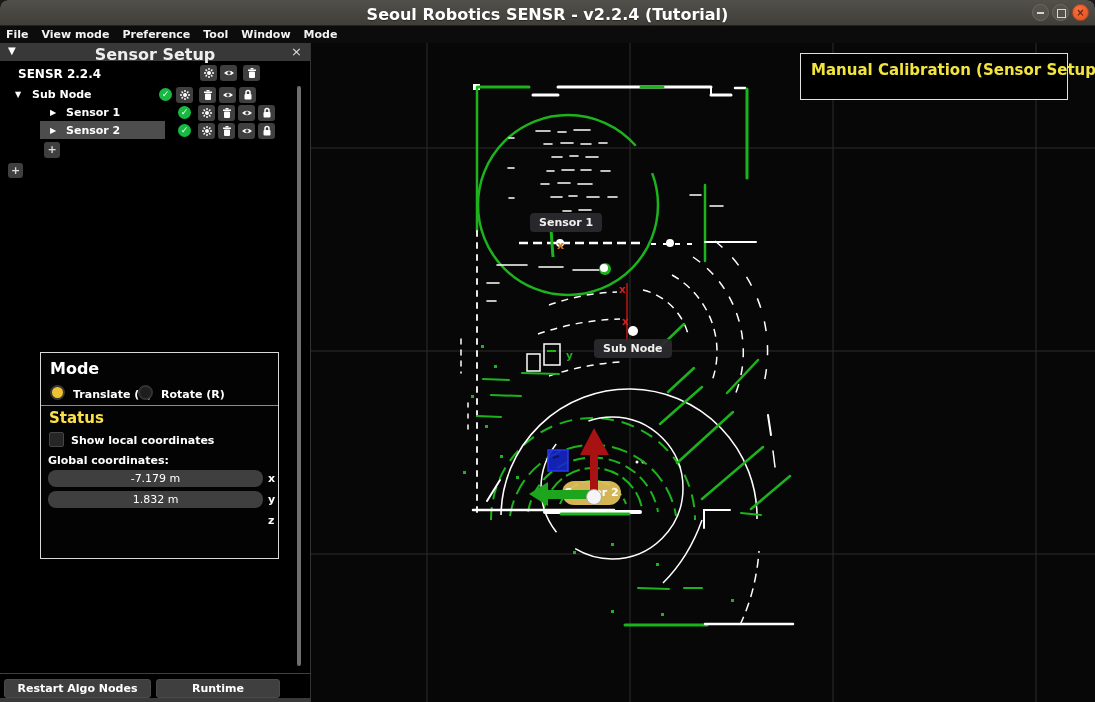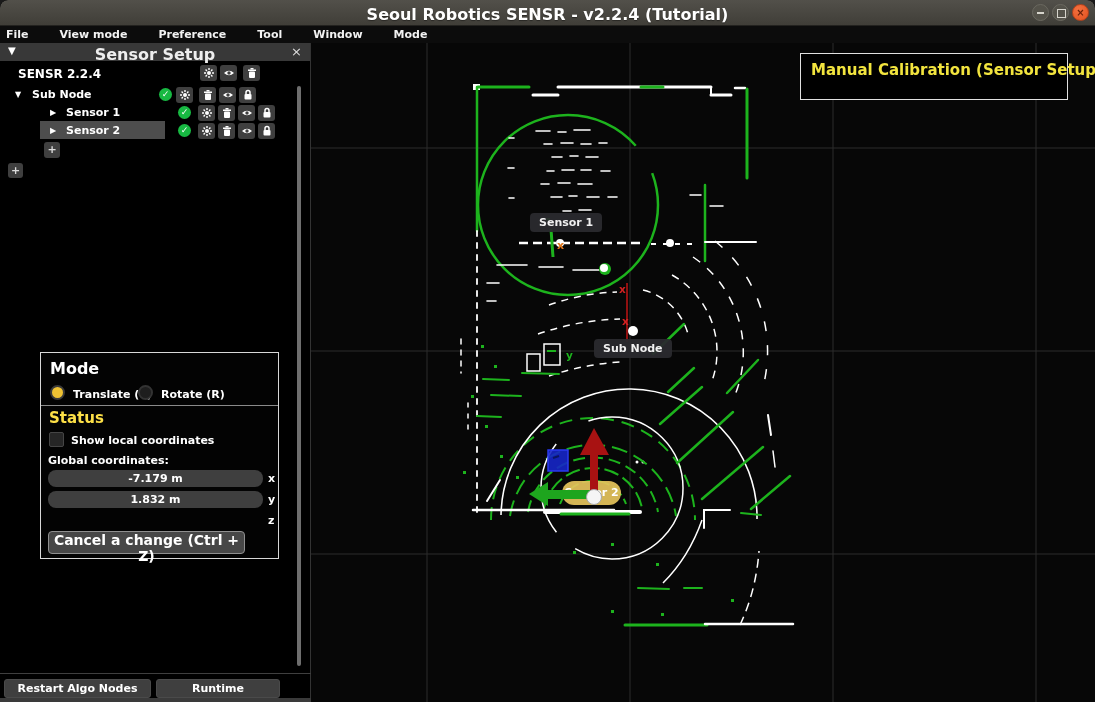--- a/index.html
+++ b/index.html
@@ -20,21 +20,21 @@
             font-size:10px; line-height:15px; text-align:center; cursor:pointer; }
   #btn-min  { right:46px; }
   #btn-max  { right:26px; }
   #btn-close{ right:6px; background:radial-gradient(circle at 35% 30%,#f4703f,#e1511f);
               border:1px solid #b8431c; color:#6b2008; font-weight:bold; }
   #btn-min::after { content:""; position:absolute; left:4px; right:4px; top:7px; height:2px; background:#d6d4cc; }
   #btn-max::after { content:""; position:absolute; left:4px; top:4px; width:7px; height:7px; border:1.5px solid #d6d4cc; }
 
   
   #menubar { position:absolute; left:0; top:26px; width:1095px; height:17px; background:#0c0c0c;
-             display:flex; align-items:center; gap:31px; padding-left:6px; }
+             display:flex; align-items:center; gap:13px; padding-left:6px; }
   #menubar .menu-item { color:#f2f2f2; font-size:11px; font-weight:bold; cursor:pointer; white-space:nowrap; }
 
   
   #sidebar { position:absolute; left:0; top:43px; width:311px; height:659px; background:#000;
              border-right:1px solid #333; }
   #sb-header { position:absolute; left:0; top:0; width:310px; height:18px; background:#383838; }
   #sb-header .hdr-title { position:absolute; left:50%; top:2px; transform:translateX(-50%);
                           color:#eee; font-size:16px; font-weight:bold; }
   #sb-header .hdr-caret { position:absolute; left:8px; top:2px; color:#fff; font-size:10px; cursor:pointer; }
   #sb-header .hdr-close { position:absolute; right:8px; top:1px; color:#ddd; font-size:13px; cursor:pointer; }
@@ -60,21 +60,21 @@
   .radio.sel { background:#efc233; border:2px solid #3a3a3a; }
   .radio.unsel { background:#1e1e1e; border:2px solid #333; }
   .radio-label { position:absolute; color:#fff; font-size:11px; font-weight:bold; cursor:pointer; }
   #mp-divider { position:absolute; left:0; top:52px; width:100%; height:1px; background:#8a8a8a; }
   #mode-panel .h2 { position:absolute; left:8px; top:56px; color:#fde047; font-size:15px; font-weight:bold; }
   #mp-checkbox { position:absolute; left:8px; top:79px; width:15px; height:15px; background:#262626;
                  border:1px solid #454545; border-radius:2px; cursor:pointer; }
   #mp-check-label { position:absolute; left:30px; top:81px; color:#fff; font-size:11px; font-weight:bold; cursor:pointer; }
   #mp-gc-label { position:absolute; left:7px; top:101px; color:#fff; font-size:11px; font-weight:bold; }
   .coord-input { position:absolute; left:7px; width:215px; height:17px; background:#3f3f3f; border:none;
-                 border-radius:8px; color:#fff; font-family:inherit; font-size:11px; font-weight:bold; text-align:center; }
+                 border-radius:8px; color:#fff; font-family:inherit; font-size:11px; font-weight:normal; text-align:center; }
   .axis-label { position:absolute; left:227px; color:#fff; font-size:11px; font-weight:bold; }
   #mp-cancel { position:absolute; left:7px; top:178px; width:197px; height:23px; background:#474747;
                border:1px solid #8f8f8f; border-radius:4px; color:#fff; font-family:inherit;
                font-size:14px; font-weight:bold; cursor:pointer; }
 
   
   #sb-footer-divider { position:absolute; left:0; top:630px; width:311px; height:1px; background:#3f3f3f; }
   .footer-btn { position:absolute; top:636px; height:19px; background:#3f3f3f; border:1px solid #4a4a4a;
                 border-radius:3px; color:#fff; font-family:inherit; font-size:11px; font-weight:bold; cursor:pointer; }
   #btn-restart { left:4px; width:147px; }
@@ -249,21 +249,20 @@
       <div id="mp-divider"></div>
       <div class="h2">Status</div>
       <div id="mp-checkbox"></div>
       <span id="mp-check-label">Show local coordinates</span>
       <div id="mp-gc-label">Global coordinates:</div>
       <input class="coord-input" style="top: 117px;" value="-7.179 m">
       <span class="axis-label" style="top:119px;">x</span>
       <input class="coord-input" style="top: 138px;" value="1.832 m">
       <span class="axis-label" style="top:140px;">y</span>
       <span class="axis-label" style="top:161px;">z</span>
-      <button id="mp-cancel">Cancel a change (Ctrl + Z)</button>
     </div>
 
     <div id="sb-footer-divider"></div>
     <button class="footer-btn" id="btn-restart">Restart Algo Nodes</button>
     <button class="footer-btn" id="btn-runtime">Runtime</button>
     <div id="sb-bottom-strip"></div>
   </div>
 
   <div id="viewport">
     <svg id="cloud" width="784" height="659" viewBox="0 0 784 659">

